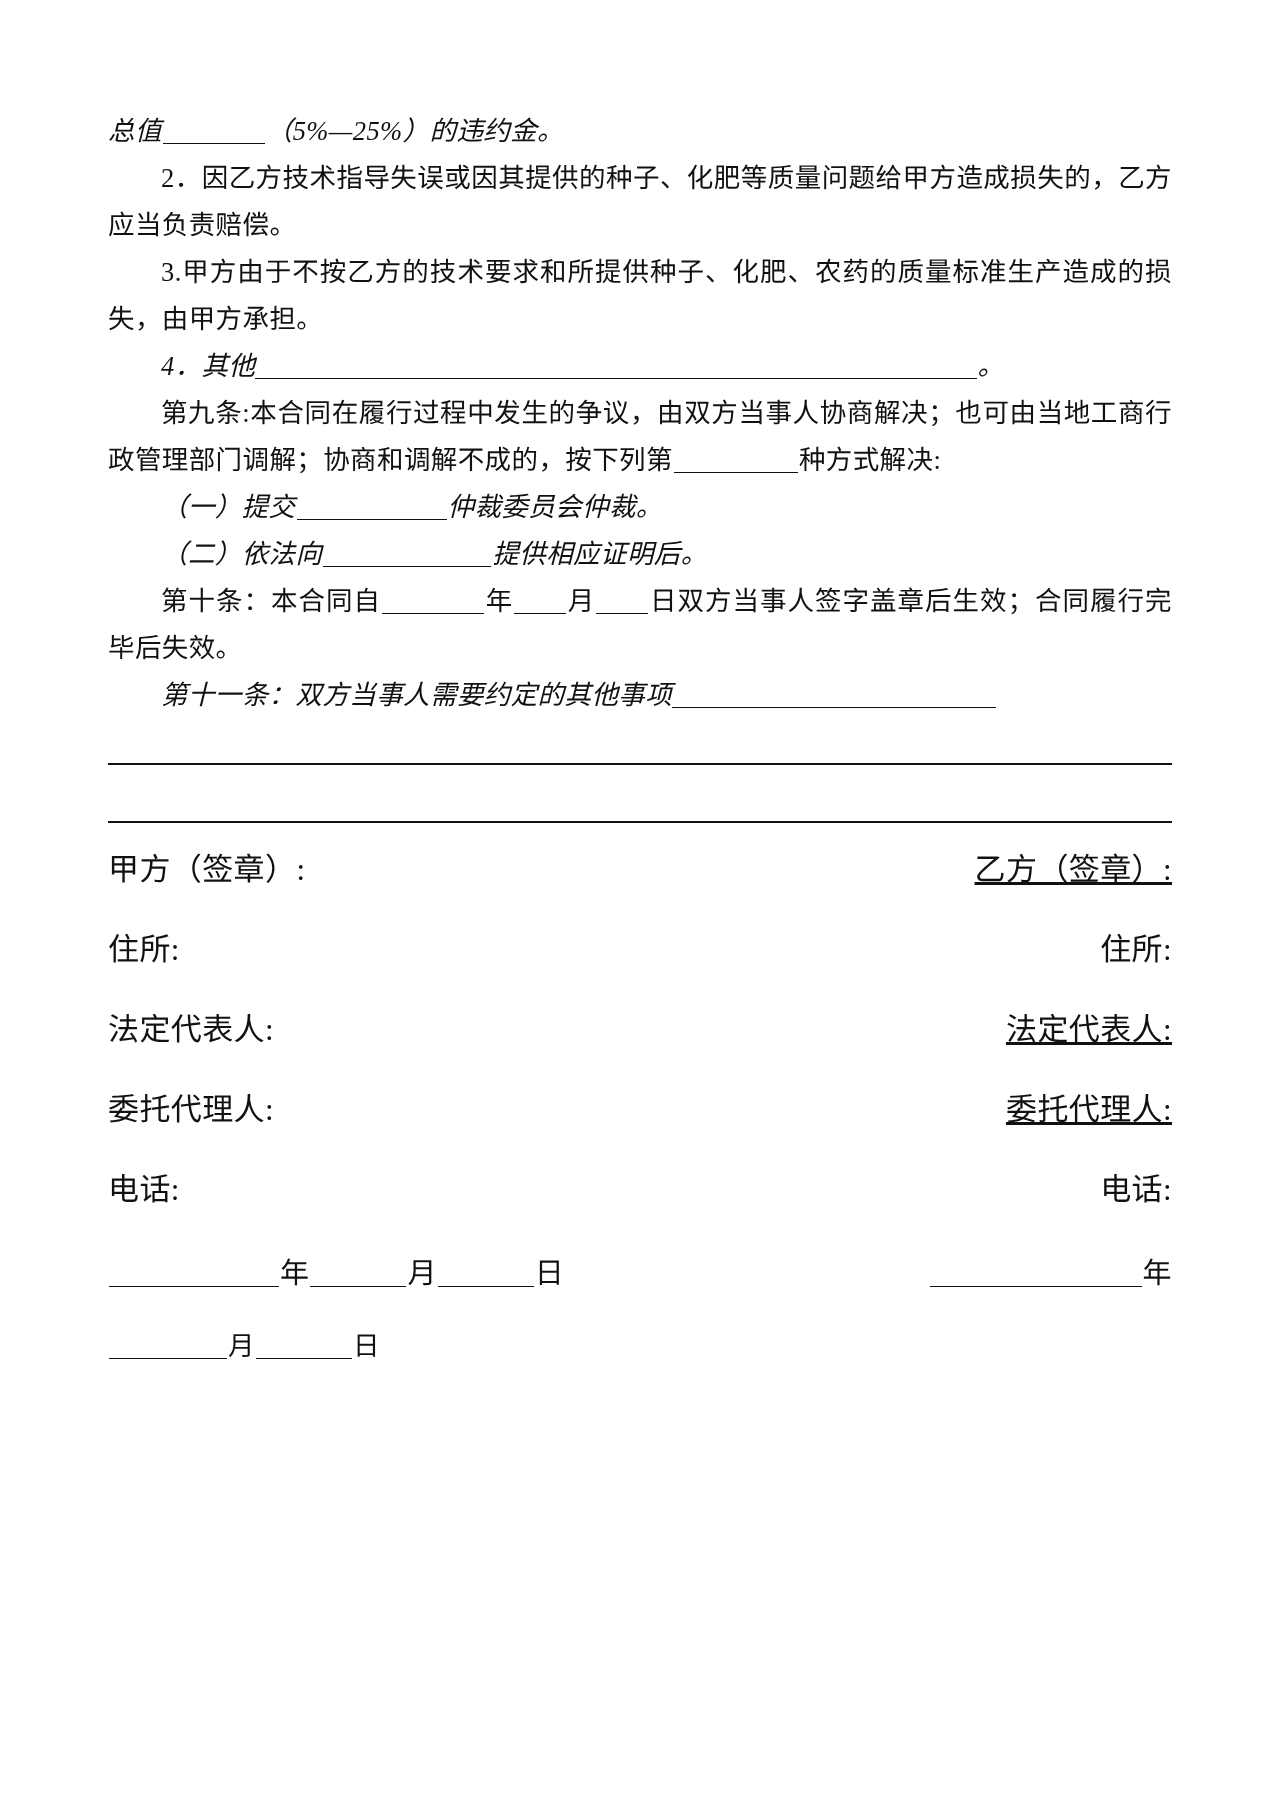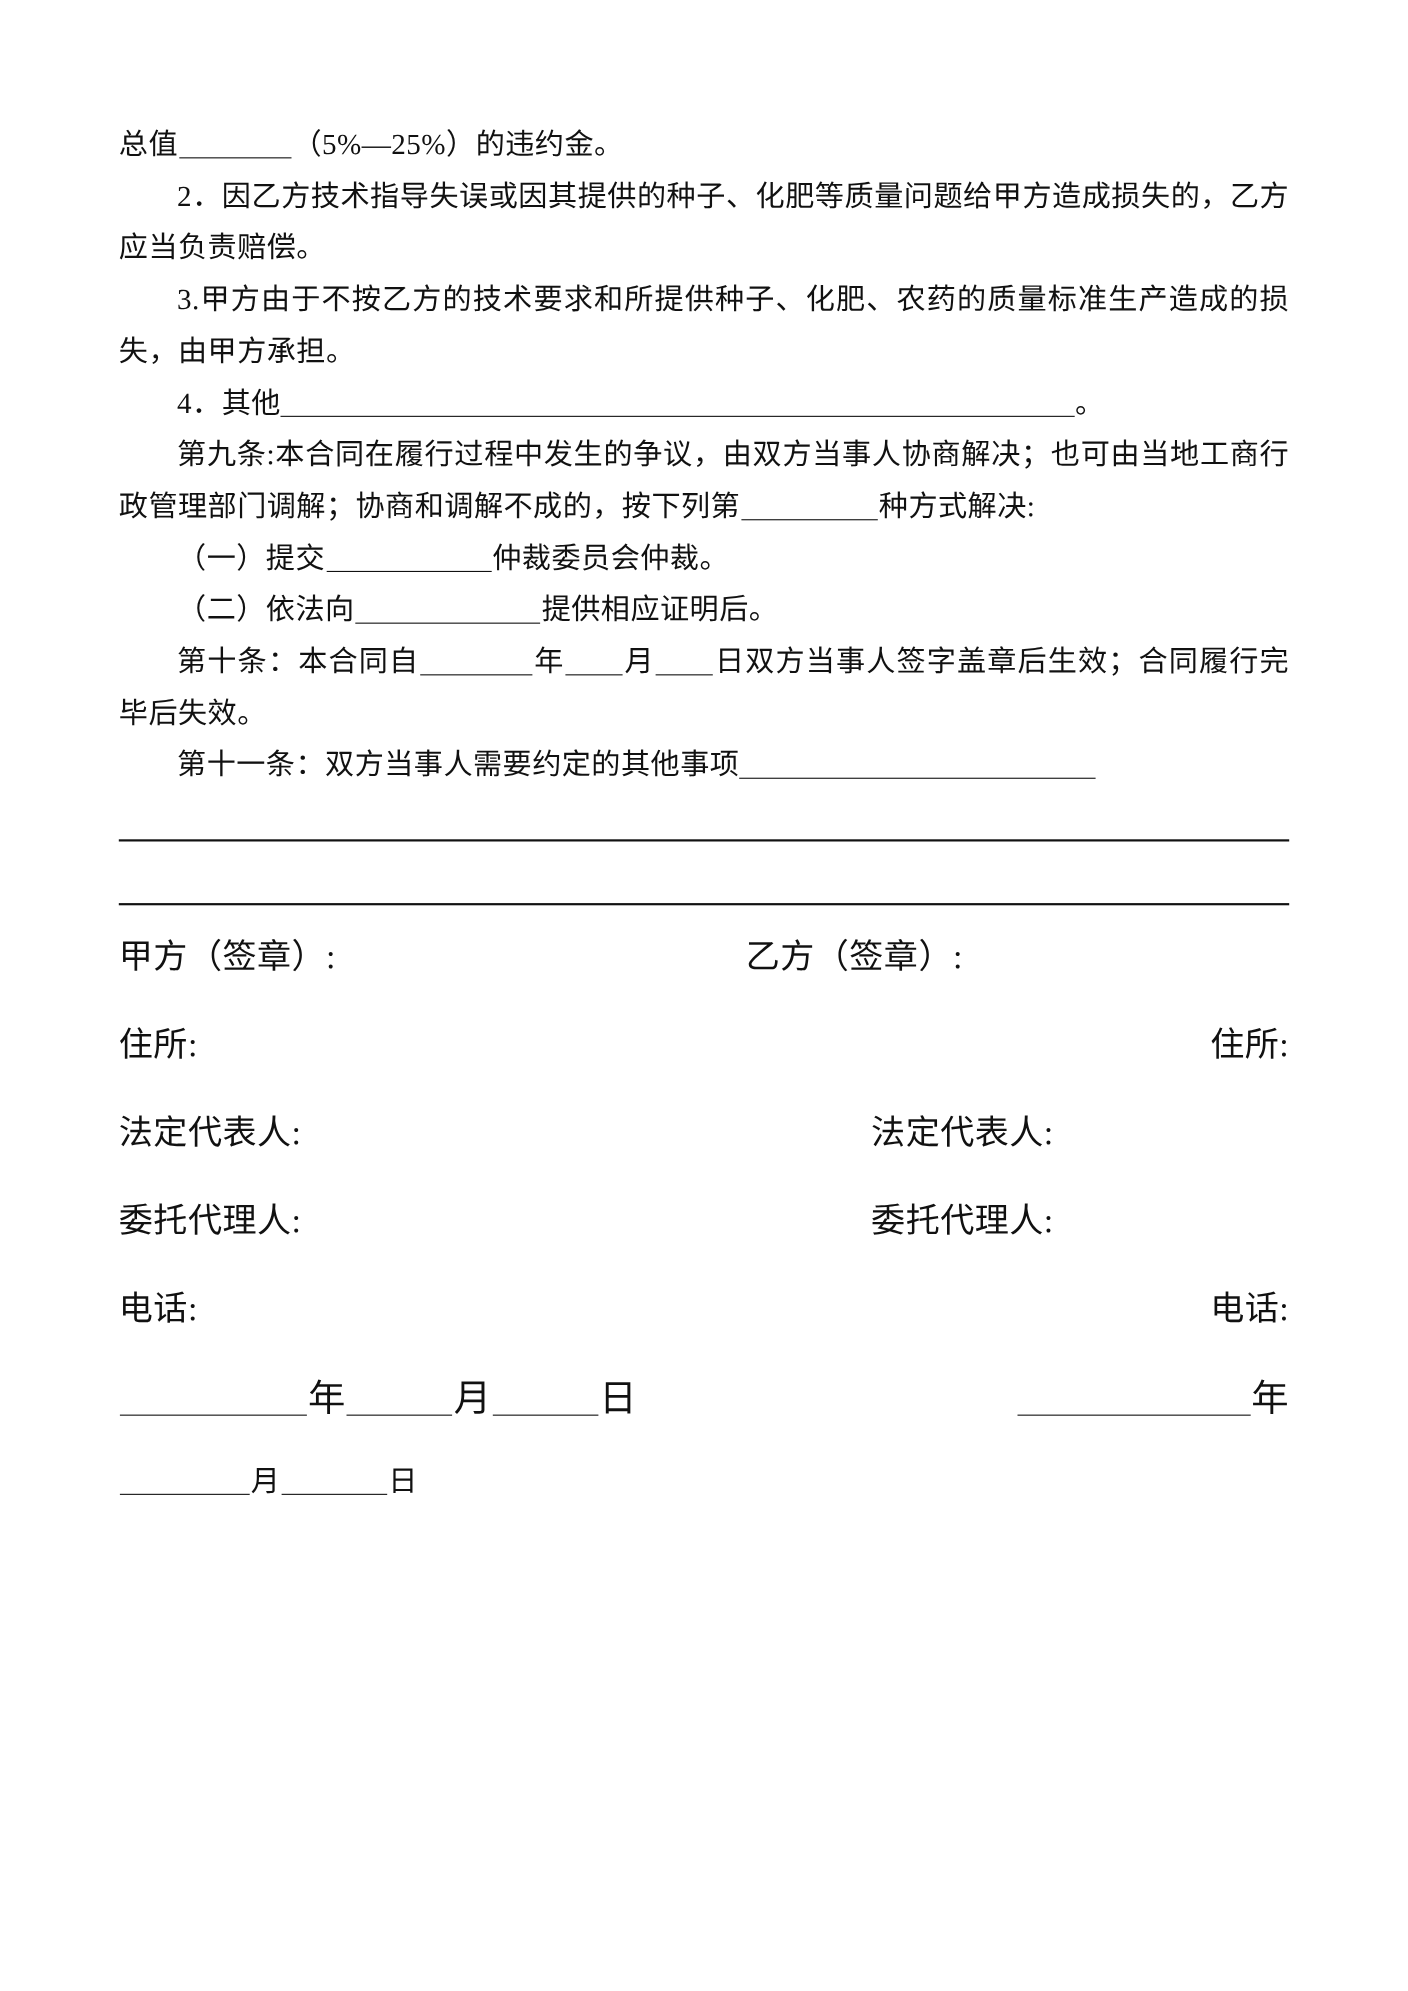--- a/index.html
+++ b/index.html
@@ -32,21 +32,21 @@
   }
   
   .para {
     margin: 0;
     text-align: justify;
     text-justify: inter-ideograph;
     white-space: normal;
   }
   .para + .para { margin-top: 0px; }
   .indent { text-indent: 2em; }
-  .nowrap-line { white-space: nowrap; }
+  .nowrap-line { white-space: nowrap; font-style: italic; }
 
   
   .blank {
     display: inline-block;
     border-bottom: 1.6px solid #111;
     vertical-align: -4px;
     height: 20px;
     margin: 0 1px;
   }
   .b-sm  { width: 52px; }
@@ -76,26 +76,26 @@
   .sig-row {
     display: flex;
     width: 100%;
     margin-bottom: 46px;
     font-size: 31px;
     line-height: 34px;
   }
   .sig-left  { flex: 0 0 53%; }
   .sig-right { flex: 1 1 auto; }
   .sig-right.align-right { text-align: right; }
-  .sig-right.align-left  { text-align: left; padding-left: 6px; }
+  .sig-right.align-left  { text-align: right; padding-left: 6px; text-decoration: underline; }
 
   .date-row {
     display: flex;
     width: 100%;
-    font-size: 34px;
+    font-size: 29px;
     line-height: 40px;
     margin-top: 12px;
     gap: 22px;
   }
   .date-left  { flex: 0 0 55%; white-space: nowrap; }
   .date-right { flex: 1 1 auto; text-align: right; white-space: nowrap; }
   .date-tail  { margin-top: 30px; white-space: nowrap; }
 
   .pct { font-family: "Liberation Serif", serif; }
 </style>

